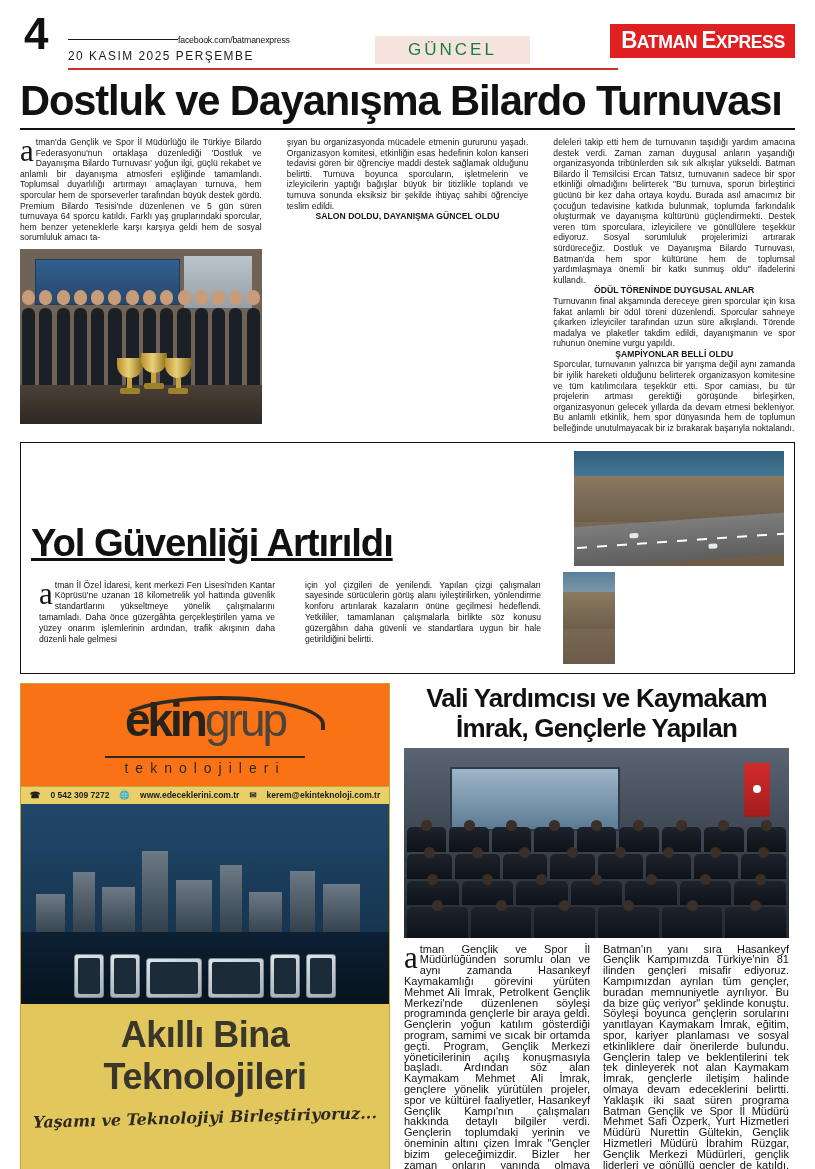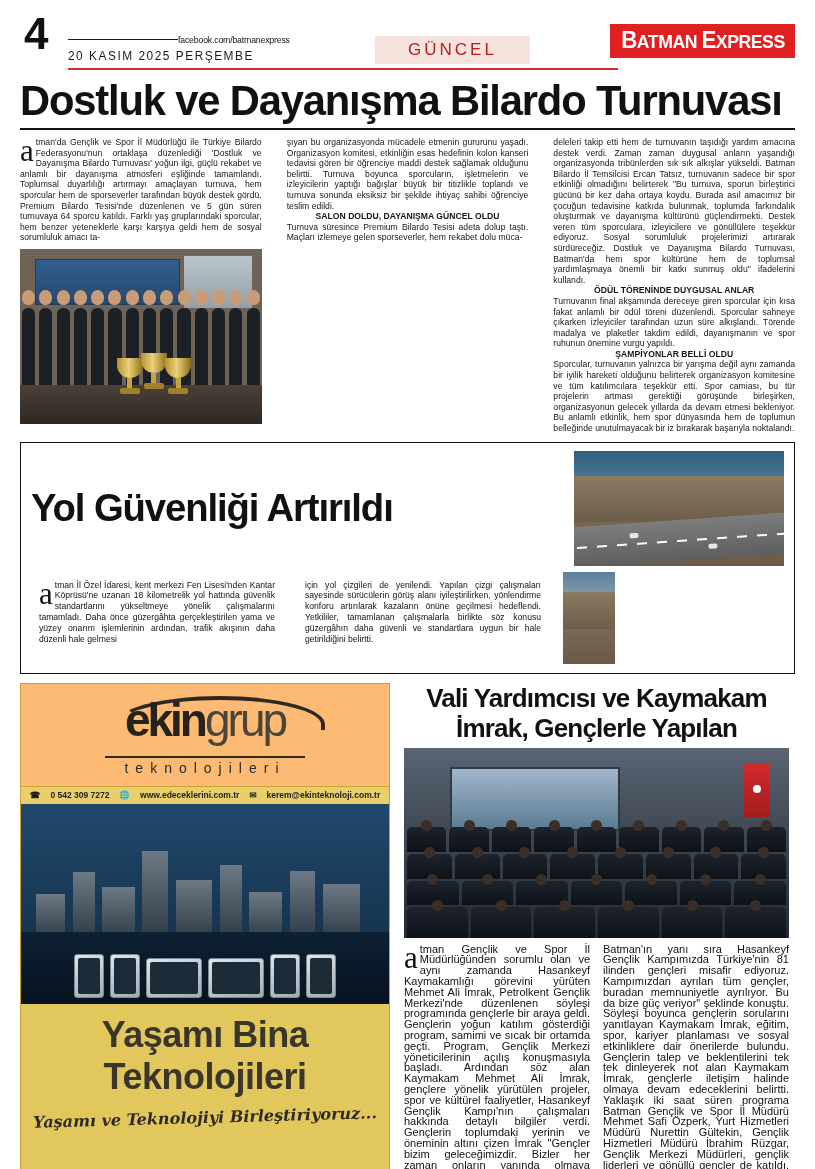--- a/index.html
+++ b/index.html
@@ -29,21 +29,21 @@
     transform: scaleX(0.92); transform-origin: left bottom;
   }
   .mh-date {
     margin-top:4px; font-size:12.5px; letter-spacing:1.6px; color:#1a1a1a;
     white-space:nowrap; transform: scaleX(0.95); transform-origin:left top;
   }
   .guncel-box {
     position:absolute; left:355px; top:22px; width:155px; height:28px;
     background:#f6e3de; display:flex; align-items:center; justify-content:center;
   }
-  .guncel-box span { font-size:17px; letter-spacing:3px; color:#b91c1c; }
+  .guncel-box span { font-size:17px; letter-spacing:3px; color:#15803d; }
   .brand {
     position:absolute; right:0; top:10px; width:185px; height:34px;
     background:#e02020; display:flex; align-items:center; justify-content:center;
     overflow:hidden;
   }
   .brand .bt {
     color:#fff; font-weight:700; font-size:24px; line-height:24px;
     letter-spacing:-0.5px; white-space:nowrap; transform:scaleX(0.93);
     font-family:"Liberation Sans", sans-serif;
   }
@@ -99,21 +99,21 @@
   .tp-person .body { position:absolute; left:12%; right:12%; top:22%; bottom:0;
     background:#1b1f26; border-radius:6px 6px 0 0; }
   .tp-cup { position:absolute; bottom:17%; width:26px; }
   .tp-cup .bowl { width:26px; height:20px; background:linear-gradient(90deg,#b8912f,#ead27a 45%,#8d6c18);
     border-radius: 0 0 13px 13px; }
   .tp-cup .stem { width:5px; height:10px; margin:0 auto; background:#c9a43c; }
   .tp-cup .base { width:20px; height:6px; margin:0 auto; background:#a0812b; border-radius:2px; }
 
   
   .a2 { margin: 8px 20px 0 20px; border:1px solid #111; padding:8px 10px 9px 10px; }
-  .a2-top { display:flex; gap:4px; align-items:center; }
+  .a2-top { display:flex; gap:4px; align-items:flex-end;text-decoration:underline; }
   .a2-title {
     flex:1; font-size:39px; font-weight:700; line-height:46px;
     letter-spacing:-1.1px; white-space:nowrap; transform:scaleX(0.98);
     transform-origin:left center;
   }
   .a2-photo { width:210px; height:115px; position:relative; overflow:hidden; flex:0 0 210px; }
   .rd-sky { position:absolute; inset:0; background:linear-gradient(180deg,#5a7f9c,#7e97a8 22%, #8b8375 30%, #7a6a56 55%, #6b5a47 100%); }
   .rd-water { position:absolute; left:0; top:0; width:100%; height:26%;
     background:linear-gradient(180deg,#2f5f7e,#4c7b96); }
   .rd-hill { position:absolute; left:0; right:0; top:22%; height:40%;
@@ -129,21 +129,21 @@
   .a2-col p { font-size:8.6px; line-height:10.8px; text-align:justify; margin:8px; }
   .a2-col.has-photo { width:200px; }
   .a2-sidephoto { width:52px; height:92px; position:relative; overflow:hidden; }
 
   
   .lower { display:flex; gap:14px; margin: 9px 20px 0 20px; }
 
   
   .ad { width:370px; border:1px solid #c9a33a; position:relative; overflow:hidden;
         background:#e2c75c; }
-  .ad-head { background:#fdba74; padding:10px 0 4px 0; }
+  .ad-head { background:#f97316; padding:10px 0 4px 0; }
   .ad-logo { text-align:center; position:relative; height:66px; }
   .ad-logo .word {
     font-size:46px; font-weight:700; letter-spacing:-3px; color:#2e2a22;
     line-height:52px; display:inline-block; position:relative;
   }
   .ad-logo .word .lt { color:#26231c; }
   .ad-logo .word .gr { color:#4a443a; font-weight:400; }
   .ad-logo .swoosh {
     position:absolute; left:50%; top:2px; width:210px; height:34px; margin-left:-90px;
     border:4px solid #2e2a22; border-bottom:none; border-radius:60% 60% 0 0 / 100% 100% 0 0;
@@ -325,21 +325,20 @@
               <div class="bowl"></div>
               <div class="stem"></div>
               <div class="base"></div>
             </div>
         </div>
       </div>
 
       <div class="col">
         <p>şıyan bu organizasyonda mücadele etmenin gururunu yaşadı. Organizasyon komitesi, etkinliğin esas hedefinin kolon kanseri tedavisi gören bir öğrenciye maddi destek sağlamak olduğunu belirtti. Turnuva boyunca sporcuların, işletmelerin ve izleyicilerin yaptığı bağışlar büyük bir titizlikle toplandı ve turnuva sonunda eksiksiz bir şekilde ihtiyaç sahibi öğrenciye teslim edildi.</p>
         <div class="sub">SALON DOLDU, DAYANIŞMA GÜNCEL OLDU</div>
-        <p>Turnuva süresince Premium Bilardo Tesisi adeta dolup taştı. Maçları izlemeye gelen sporseverler, hem rekabet dolu müca-</p>
       </div>
 
       <div class="col">
         <p>deleleri takip etti hem de turnuvanın taşıdığı yardım amacına destek verdi. Zaman zaman duygusal anların yaşandığı organizasyonda tribünlerden sık sık alkışlar yükseldi. Batman Bilardo İl Temsilcisi Ercan Tatsız, turnuvanın sadece bir spor etkinliği olmadığını belirterek "Bu turnuva, sporun birleştirici gücünü bir kez daha ortaya koydu. Burada asıl amacımız bir çocuğun tedavisine katkıda bulunmak, toplumda farkındalık oluşturmak ve dayanışma kültürünü güçlendirmekti. Destek veren tüm sporculara, izleyicilere ve gönüllülere teşekkür ediyoruz. Sosyal sorumluluk projelerimizi artırarak sürdüreceğiz. Dostluk ve Dayanışma Bilardo Turnuvası, Batman'da hem spor kültürüne hem de toplumsal yardımlaşmaya önemli bir katkı sunmuş oldu" ifadelerini kullandı.</p>
         <div class="sub">ÖDÜL TÖRENİNDE DUYGUSAL ANLAR</div>
         <p>Turnuvanın final akşamında dereceye giren sporcular için kısa fakat anlamlı bir ödül töreni düzenlendi. Sporcular sahneye çıkarken izleyiciler tarafından uzun süre alkışlandı. Törende madalya ve plaketler takdim edildi, dayanışmanın ve spor ruhunun önemine vurgu yapıldı.</p>
         <div class="sub">ŞAMPİYONLAR BELLİ OLDU</div>
         <p>Sporcular, turnuvanın yalnızca bir yarışma değil aynı zamanda bir iyilik hareketi olduğunu belirterek organizasyon komitesine ve tüm katılımcılara teşekkür etti. Spor camiası, bu tür projelerin artması gerektiği görüşünde birleşirken, organizasyonun gelecek yıllarda da devam etmesi bekleniyor. Bu anlamlı etkinlik, hem spor dünyasında hem de toplumun belleğinde unutulmayacak bir iz bırakarak başarıyla noktalandı.</p>
       </div>
     </div>
@@ -425,21 +424,21 @@
           <div class="ap-dev">
               <i></i>
             </div>
           <div class="ap-dev">
               <i></i>
             </div>
         </div>
       </div>
 
       <div class="ad-bottom">
-        <div class="ad-b1">Yaşamı Bina</div>
+        <div class="ad-b1">Akıllı Bina</div>
         <div class="ad-b2">Teknolojileri</div>
         <div class="ad-slogan">Yaşamı ve Teknolojiyi Birleştiriyoruz...</div>
       </div>
     </div>
 
     <div class="a3">
       <div class="a3-title">
         <div>Vali Yardımcısı ve Kaymakam</div>
         <div>İmrak, Gençlerle Yapılan</div>
       </div>

